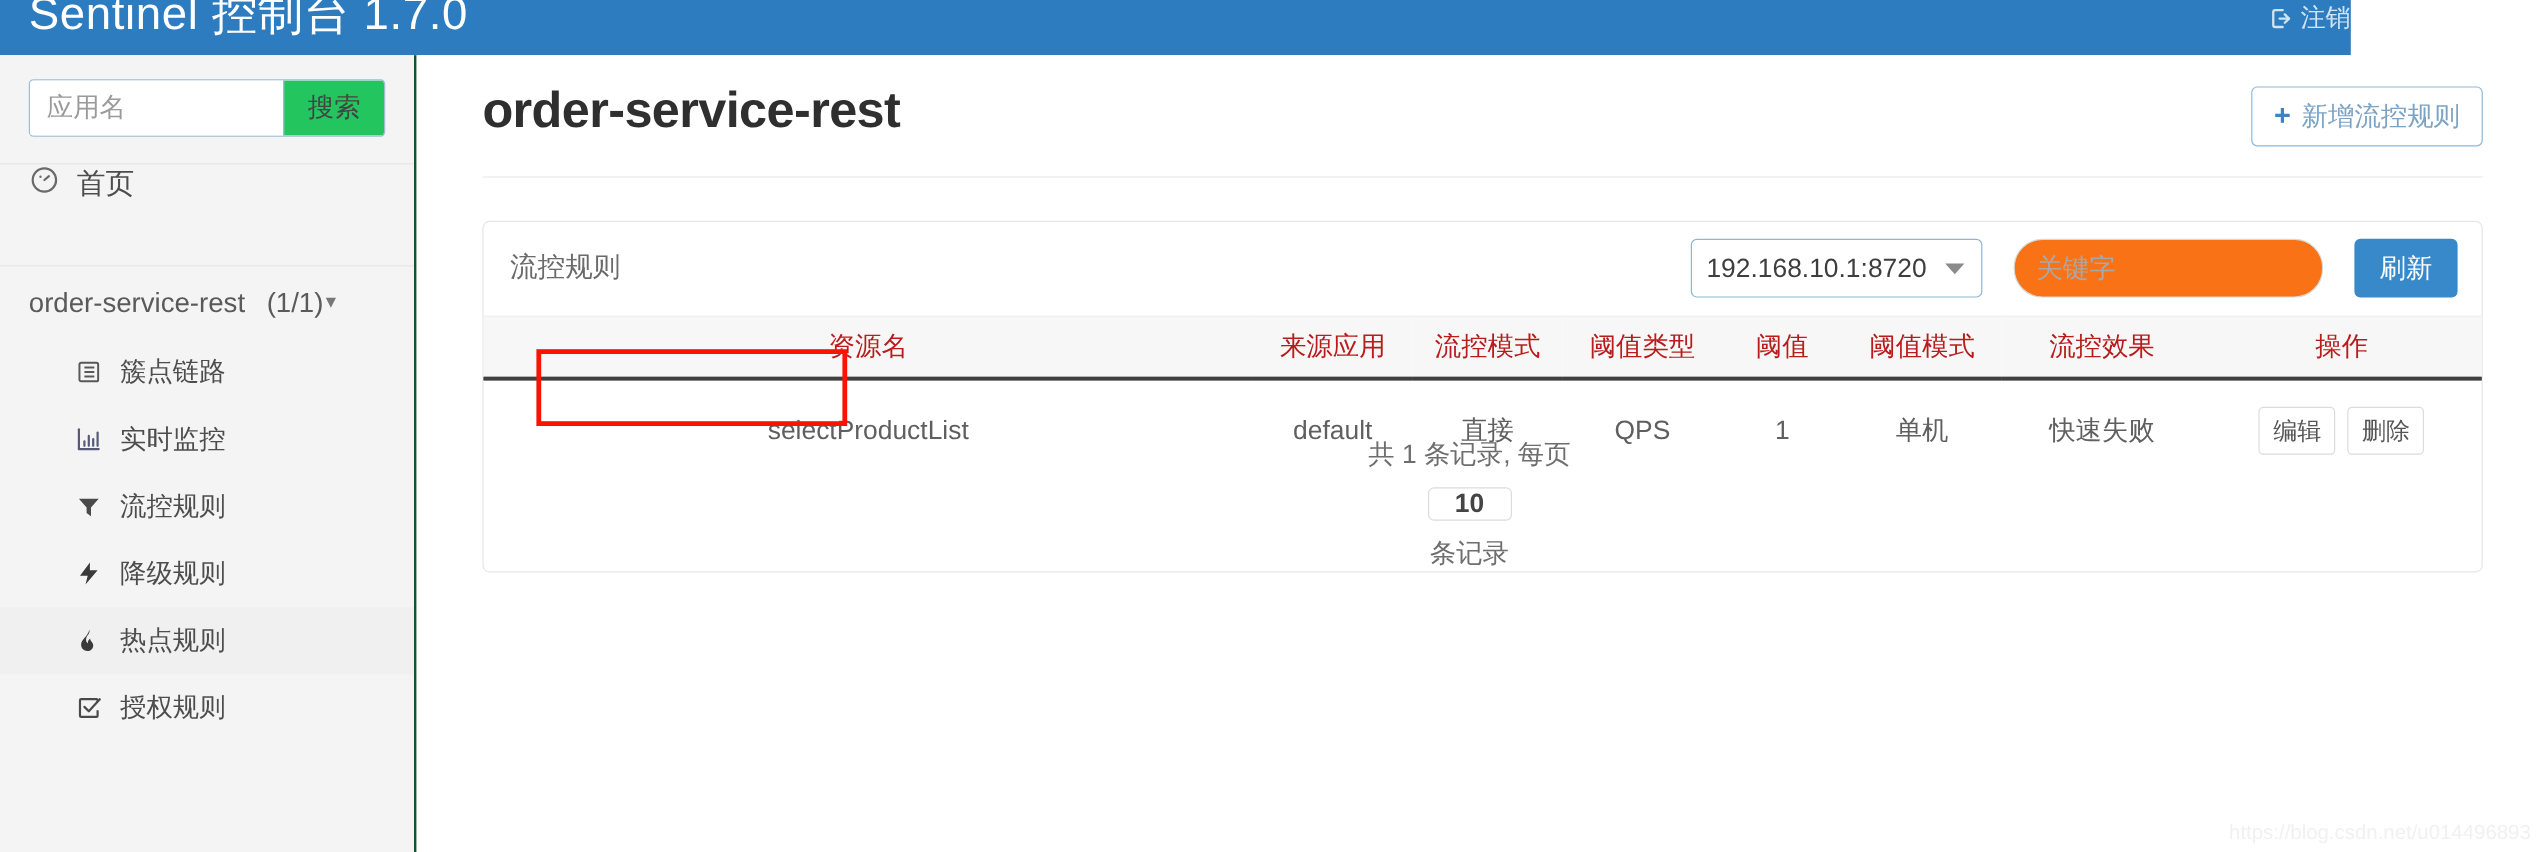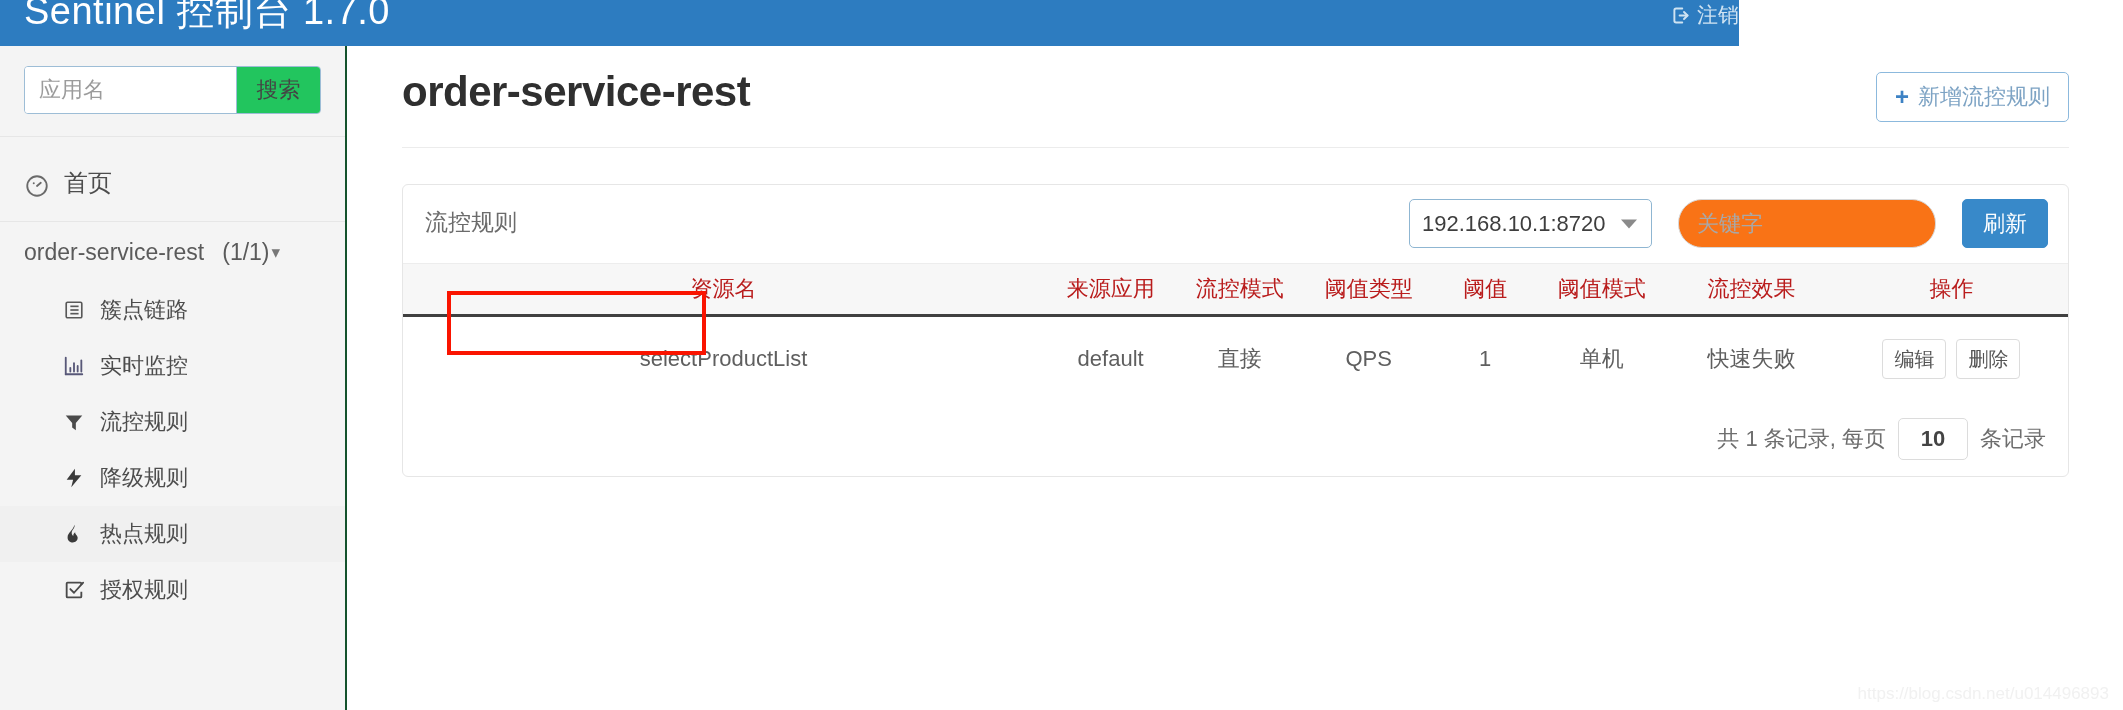--- a/index.html
+++ b/index.html
@@ -9,21 +9,21 @@
     height: 710px;
     overflow: hidden;
     background: #ffffff;
     font-family: "Liberation Sans", "DejaVu Sans", sans-serif;
   }
 
   
   .app-header {
     position: absolute;
     left: 0; top: 0;
-    width: 1739px;
+    width: 1959px;
     height: 46px;
     background: #2d7cc0;
     overflow: hidden;
   }
   .app-header .brand {
     position: absolute;
     left: 24px;
     top: -14px;
     font-size: 38px;
     font-weight: 400;
@@ -93,21 +93,21 @@
     font-family: Liberation Sans, sans-serif;
   }
 
   .nav-divider {
     height: 1px;
     background: #e6e6e6;
     margin-top: 22px;
   }
   .nav-home {
     display: flex;
-    align-items: flex-end;
+    align-items: flex-start;
     gap: 14px;
     height: 62px;
     padding: 0 24px;
     font-size: 24px;
     color: #4d4d4d;
     cursor: pointer;
   }
   .gauge-icon {
     width: 26px; height: 26px;
     flex: 0 0 auto;
@@ -311,20 +311,21 @@
 
   .pager {
     height: 74px;
     display: flex;
     align-items: center;
     justify-content: flex-end;
     padding-right: 22px;
     gap: 12px;
     font-size: 22px;
     color: #6e6e6e;
+    flex-direction: column;
   }
   .pager .size-box {
     width: 70px;
     height: 42px;
     border: 1px solid #dcdcdc;
     border-radius: 5px;
     display: flex;
     align-items: center;
     justify-content: center;
     font-size: 22px;

